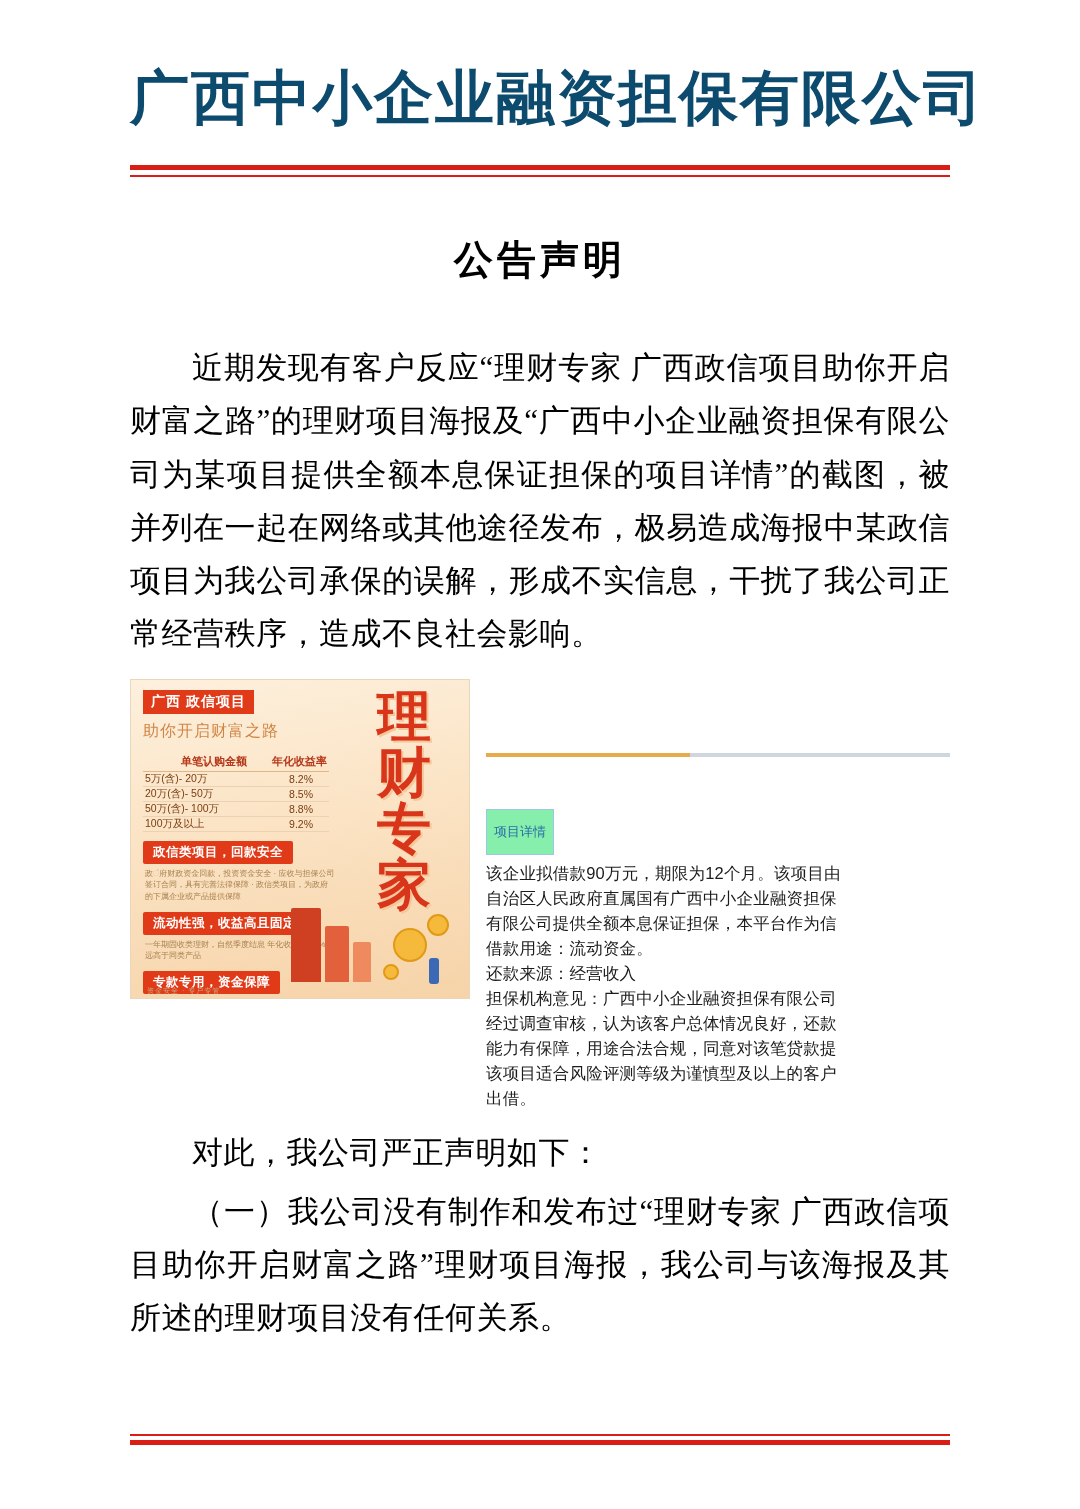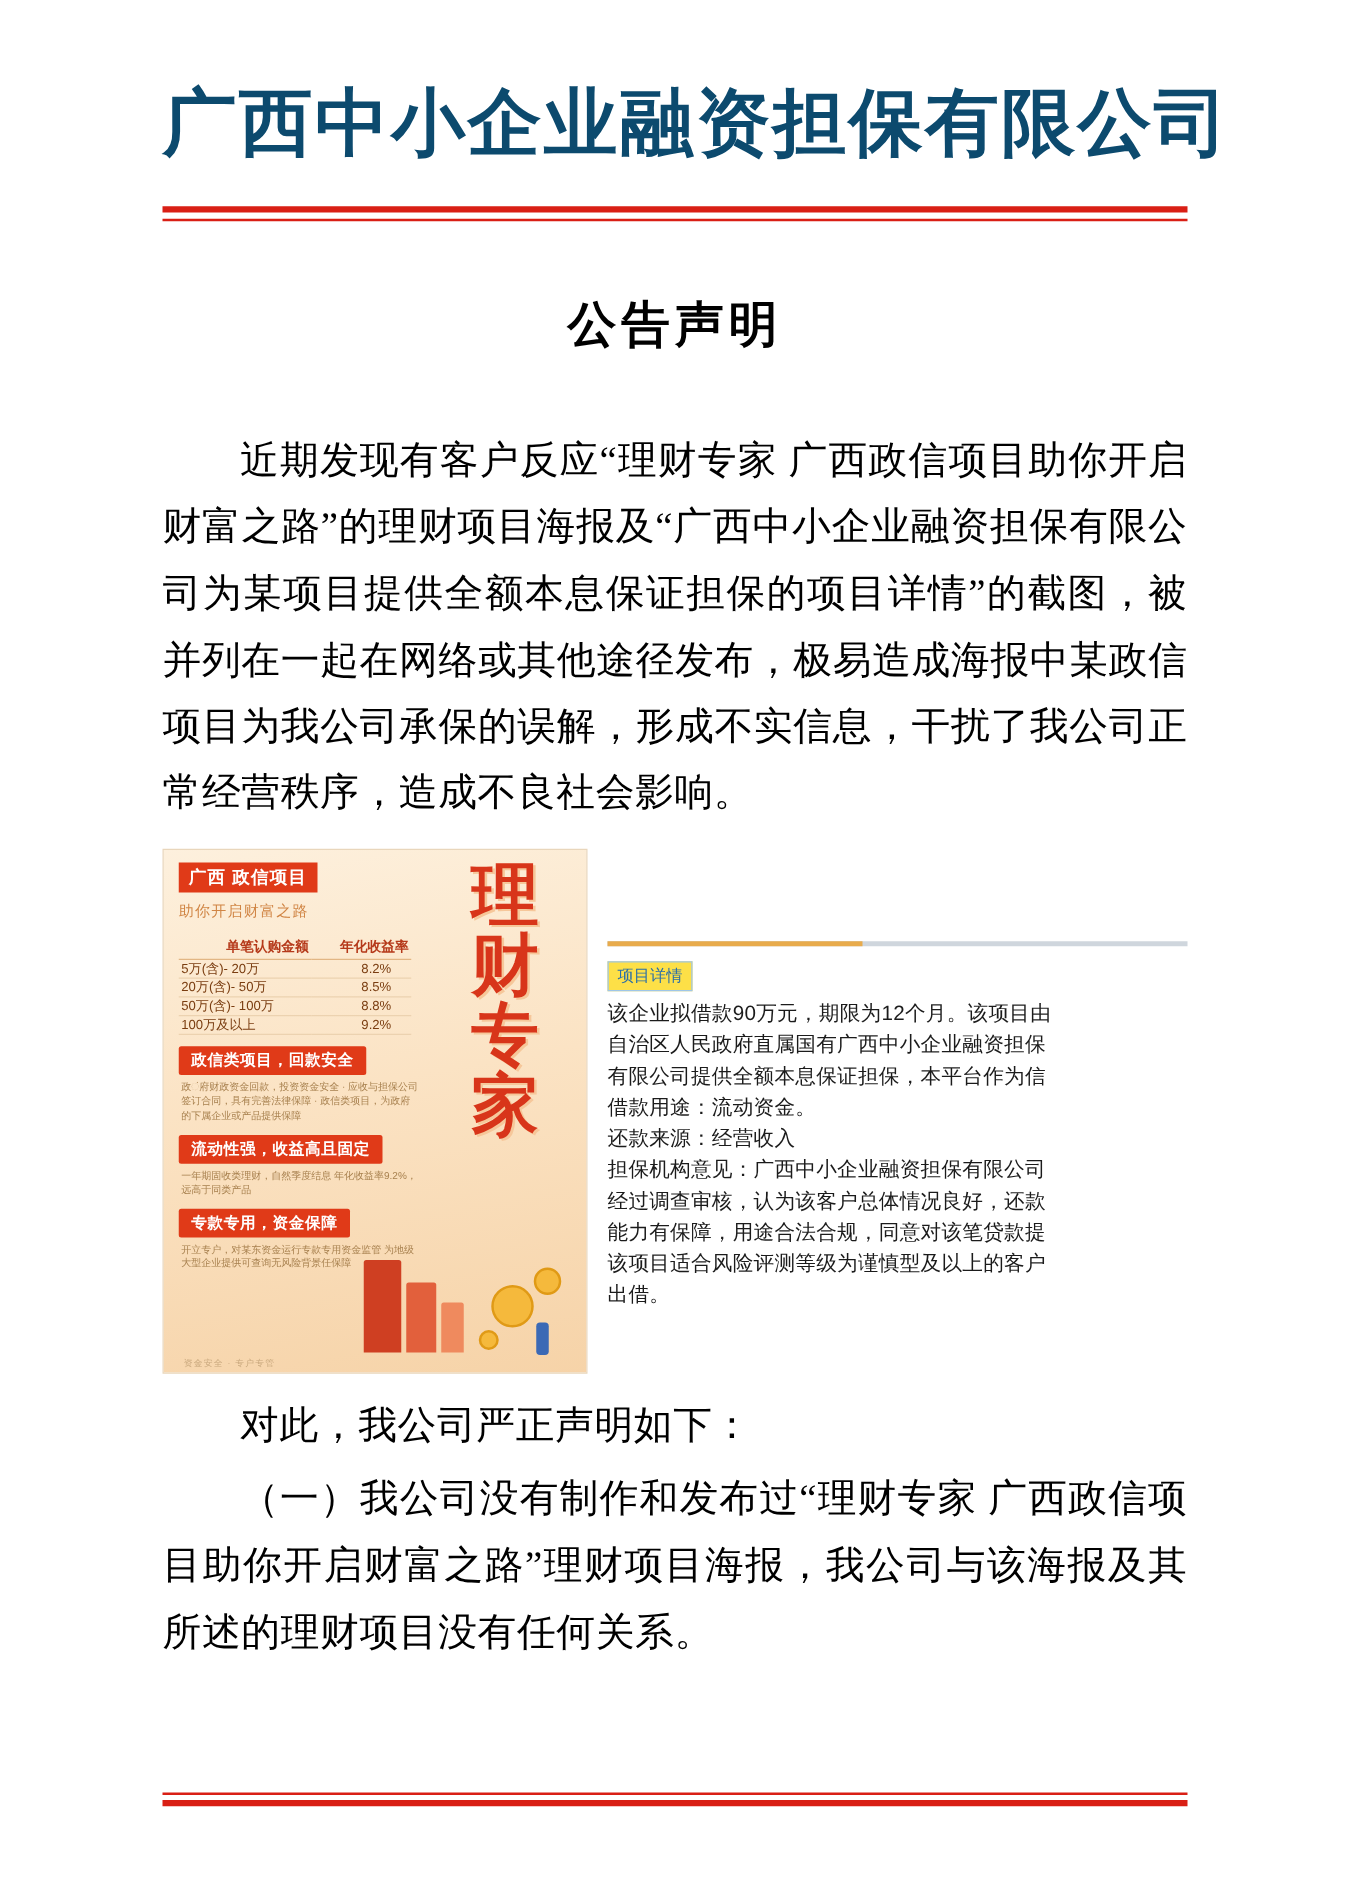--- a/index.html
+++ b/index.html
@@ -78,21 +78,21 @@
     position: relative;
     display: flex;
     gap: 16px;
     margin-top: 18px;
     align-items: flex-start;
   }
 
   
   .poster {
     width: 340px;
-    height: 420px;
+    height: 320px;
     background: linear-gradient(170deg, #fdf0dd 0%, #fbe3c4 45%, #f6d3a8 100%);
     border: 1px solid #e9d6bb;
     position: relative;
     overflow: hidden;
     flex: 0 0 auto;
     font-family: "Liberation Sans", "DejaVu Sans", sans-serif;
   }
   .poster .p-head {
     margin: 10px 0 0 12px;
   }
@@ -100,21 +100,21 @@
     display: inline-block;
     background: #e03a18;
     color: #fff;
     font-size: 14px;
     font-weight: bold;
     padding: 3px 8px;
     letter-spacing: 1px;
   }
   .poster .p-sub {
     margin: 7px 0 0 12px;
-    font-size: 12px;
+    font-size: 16px;
     color: #c9742c;
     letter-spacing: 1px;
     opacity: .85;
   }
   .poster .p-bigtext {
     position: absolute;
     right: 18px;
     top: 8px;
     width: 74px;
     text-align: left;
@@ -223,25 +223,26 @@
     background: #cfd6dd;
   }
   .screenshot .s-topbar .s-progress {
     width: 44%;
     height: 100%;
     background: #e8ab4c;
   }
   .s-tag {
     display: inline-block;
     border: 1px solid #9ec6e8;
-    background: #fde047;
+    background: #86efac;
     color: #2b6fa8;
     font-size: 13px;
-    padding: 2px 7px;
+    padding: 13px 7px;
     margin-bottom: 6px;
+    margin-top: 40px;
   }
   .s-body {
     font-size: 16.5px;
     line-height: 1.52;
     color: #1b1b1b;
     letter-spacing: .2px;
   }
   .s-body p { margin: 0; }
 
   

